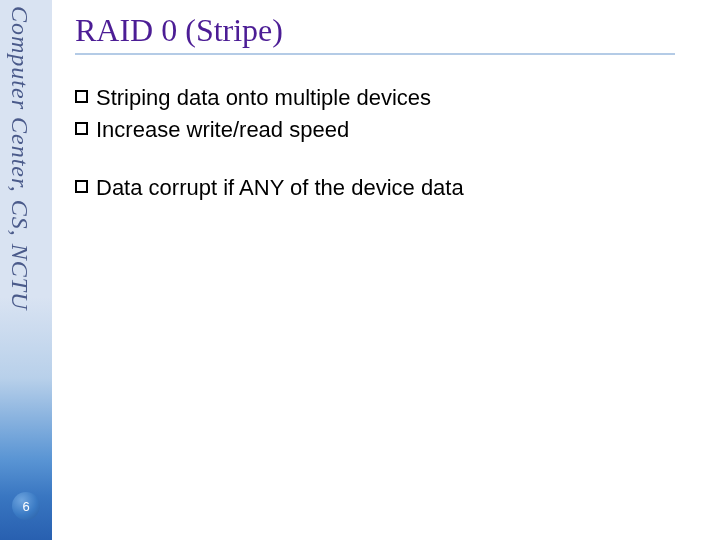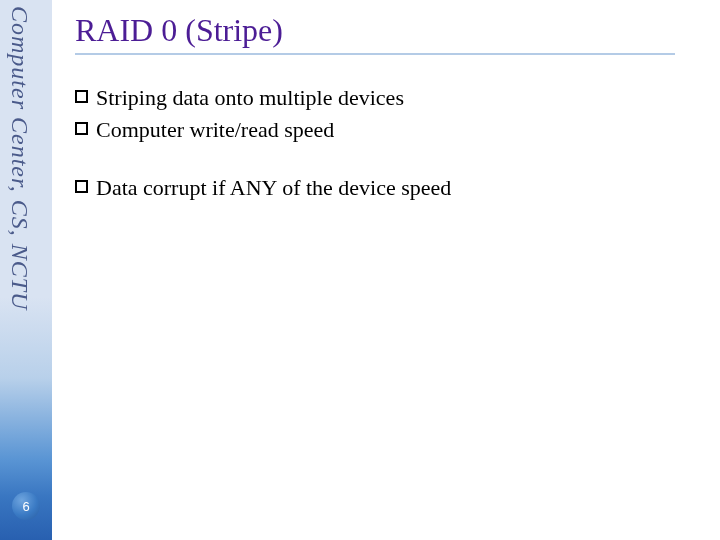--- a/index.html
+++ b/index.html
@@ -83,21 +83,21 @@
       width: 13px;
       height: 13px;
       border: 2px solid #000000;
       margin-right: 8px;
       margin-top: 5px;
       flex-shrink: 0;
     }
     .bullet-text {
       font-size: 22px;
       color: #000000;
-      font-family: Liberation Serif, serif;
+      font-family: Liberation Sans, sans-serif;
     }
   </style>
 </head>
 <body>
 
 <div class="sidebar">
   <div class="vertical-text">Computer Center, CS, NCTU</div>
   <div class="page-number-circle">
     <span>6</span>
   </div>
@@ -107,23 +107,23 @@
   <div class="title">RAID 0 (Stripe)</div>
   <div class="title-underline"></div>
 
   <div class="bullet-group">
     <div class="bullet-line">
       <div class="bullet-square"></div>
       <div class="bullet-text">Striping data onto multiple devices</div>
     </div>
     <div class="bullet-line">
       <div class="bullet-square"></div>
-      <div class="bullet-text">Computer write/read speed</div>
+      <div class="bullet-text">Increase write/read speed</div>
     </div>
   </div>
 
   <div class="bullet-group">
     <div class="bullet-line">
       <div class="bullet-square"></div>
-      <div class="bullet-text">Data corrupt if ANY of the device speed</div>
+      <div class="bullet-text">Data corrupt if ANY of the device data</div>
     </div>
   </div>
 </div>
 
 </body></html>

